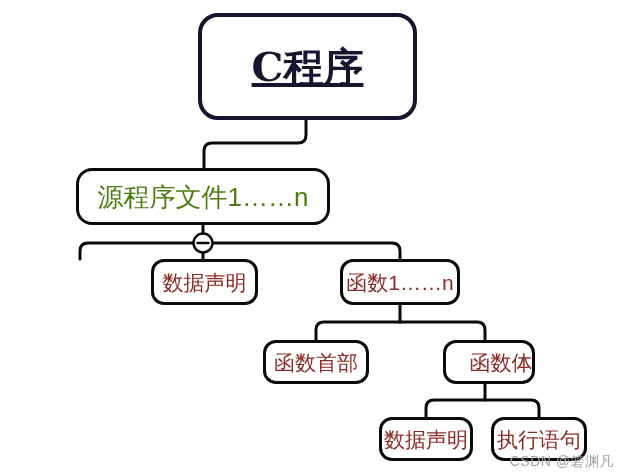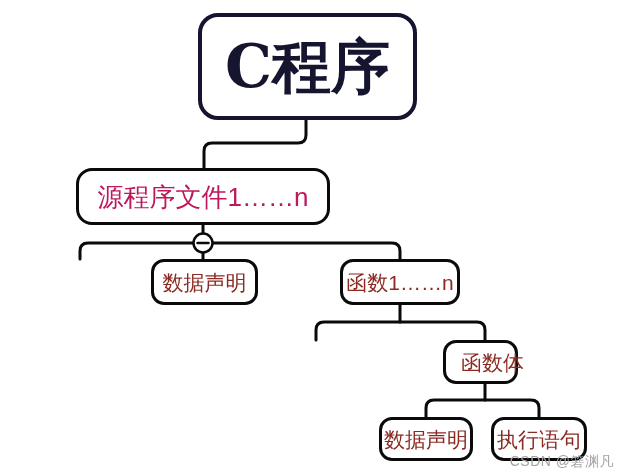--- a/index.html
+++ b/index.html
@@ -32,25 +32,26 @@
     border-radius: 13px;
     white-space: nowrap;
     line-height: 1;
   }
   .node-root {
     border: 4px solid #15152f;
     border-radius: 20px;
     color: #15152f;
     font-family: "DejaVu Serif", "Liberation Serif", serif;
     font-weight: bold;
-    font-size: 59px;
+    font-size: 40px;
+    text-decoration: underline;
   }
   .node-lvl2 {
     border-radius: 16px;
-    color: #be185d;
+    color: #4d7c0f;
     font-size: 26px;
   }
   .node-branch {
     color: #8b2a22;
     font-size: 21px;
   }
   .watermark {
     position: absolute;
     right: 18px;
     bottom: 4px;
@@ -91,22 +92,25 @@
 
 
   <div class="node node-branch" style="left:151px; top:259px; width:107px; height:46px;">
     <span>数据声明</span>
   </div>
 
   <div class="node node-branch" style="left:340px; top:259px; width:120px; height:46px;">
     <span>函数1……n</span>
   </div>
 
+  <div class="node node-branch" style="left:263px; top:340px; width:106px; height:44px;">
+    <span>函数首部</span>
+  </div>
 
-  <div class="node node-branch" style="left:443px; top:340px; width:75px; height:44px;padding-left:24px;">
+  <div class="node node-branch" style="left:443px; top:340px; width:92px; height:44px;padding-left:24px;">
     <span>函数体</span>
   </div>
 
   <div class="node node-branch" style="left:379px; top:417px; width:94px; height:44px;">
     <span>数据声明</span>
   </div>
 
   <div class="node node-branch" style="left:491px; top:417px; width:96px; height:44px;">
     <span>执行语句</span>
   </div>

